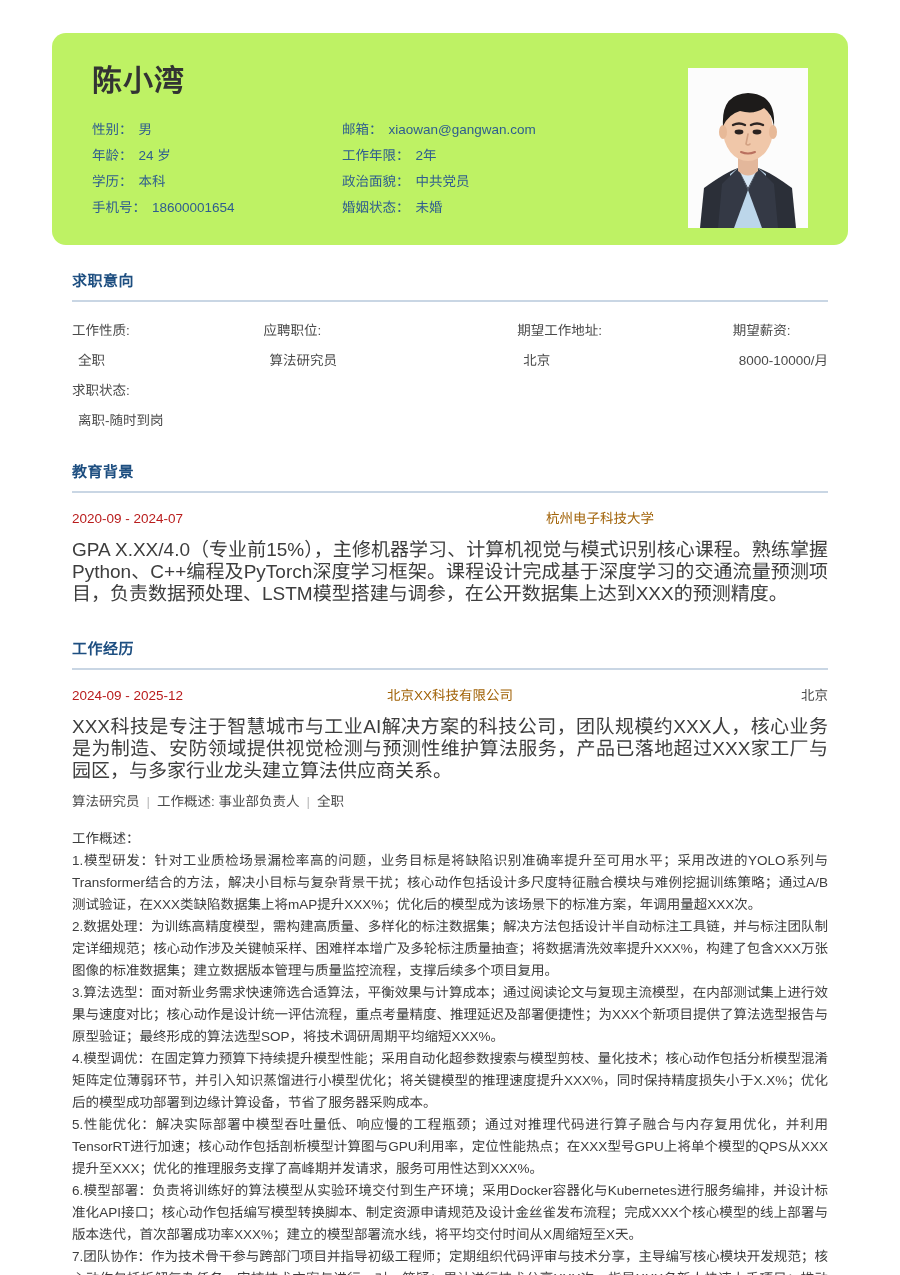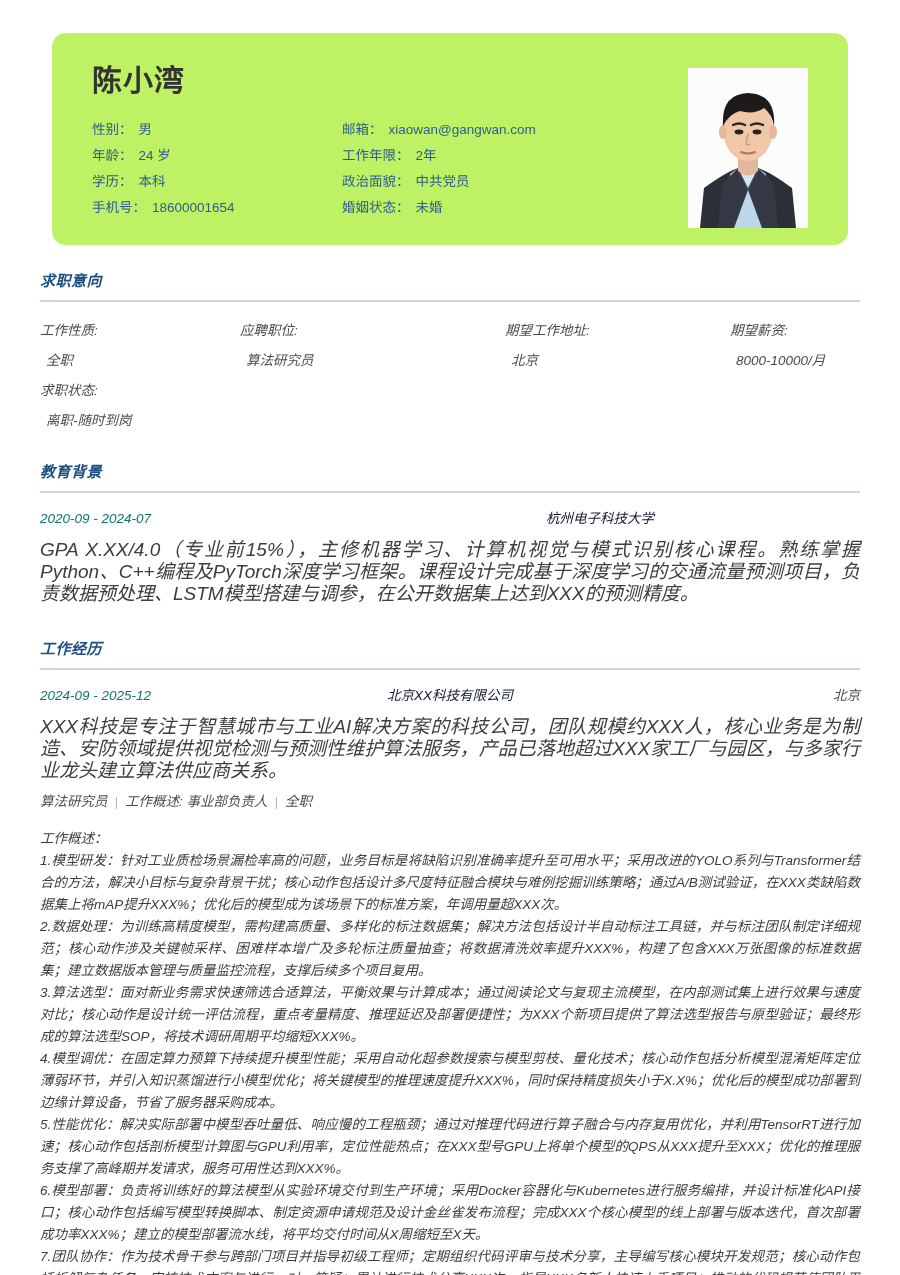--- a/index.html
+++ b/index.html
@@ -79,23 +79,22 @@
     top: 35px;
     width: 120px;
     height: 160px;
     background: #fdfdfd;
     overflow: hidden;
   }
   .photo-svg { display: block; width: 120px; height: 160px; }
 
   
   .section {
-    margin: 0 40px;
+    margin: 0 72px;
     padding-top: 26px;
-    font-style: italic;
   }
   .section-title {
     font-size: 15px;
     font-weight: bold;
     color: #1d4e80;
     letter-spacing: 0.5px;
     line-height: 20px;
     margin: 0 0 9px 0;
   }
   .section-rule {
@@ -124,22 +123,22 @@
   
   .entry-head {
     display: flex;
     flex-direction: row;
     align-items: baseline;
     font-size: 13.5px;
     color: #4a4a4a;
     line-height: 24px;
     margin-bottom: 8px;
   }
-  .eh-date { width: 300px; color: #0f766e; }
-  .eh-org  { flex: 1; text-align: center; color: #0f172a; }
+  .eh-date { width: 300px; color: #b91c1c; }
+  .eh-org  { flex: 1; text-align: center; color: #a16207; }
   .eh-meta { width: 300px; text-align: right; color: #4a4a4a; }
   .eh-meta .sep { color: #b9b9b9; padding: 0 6px; }
 
   .entry-desc {
     font-size: 19px;
     line-height: 22px;
     color: #3d3d3d;
     text-align: justify;
     margin: 0 0 8px 0;
     white-space: pre-wrap;

